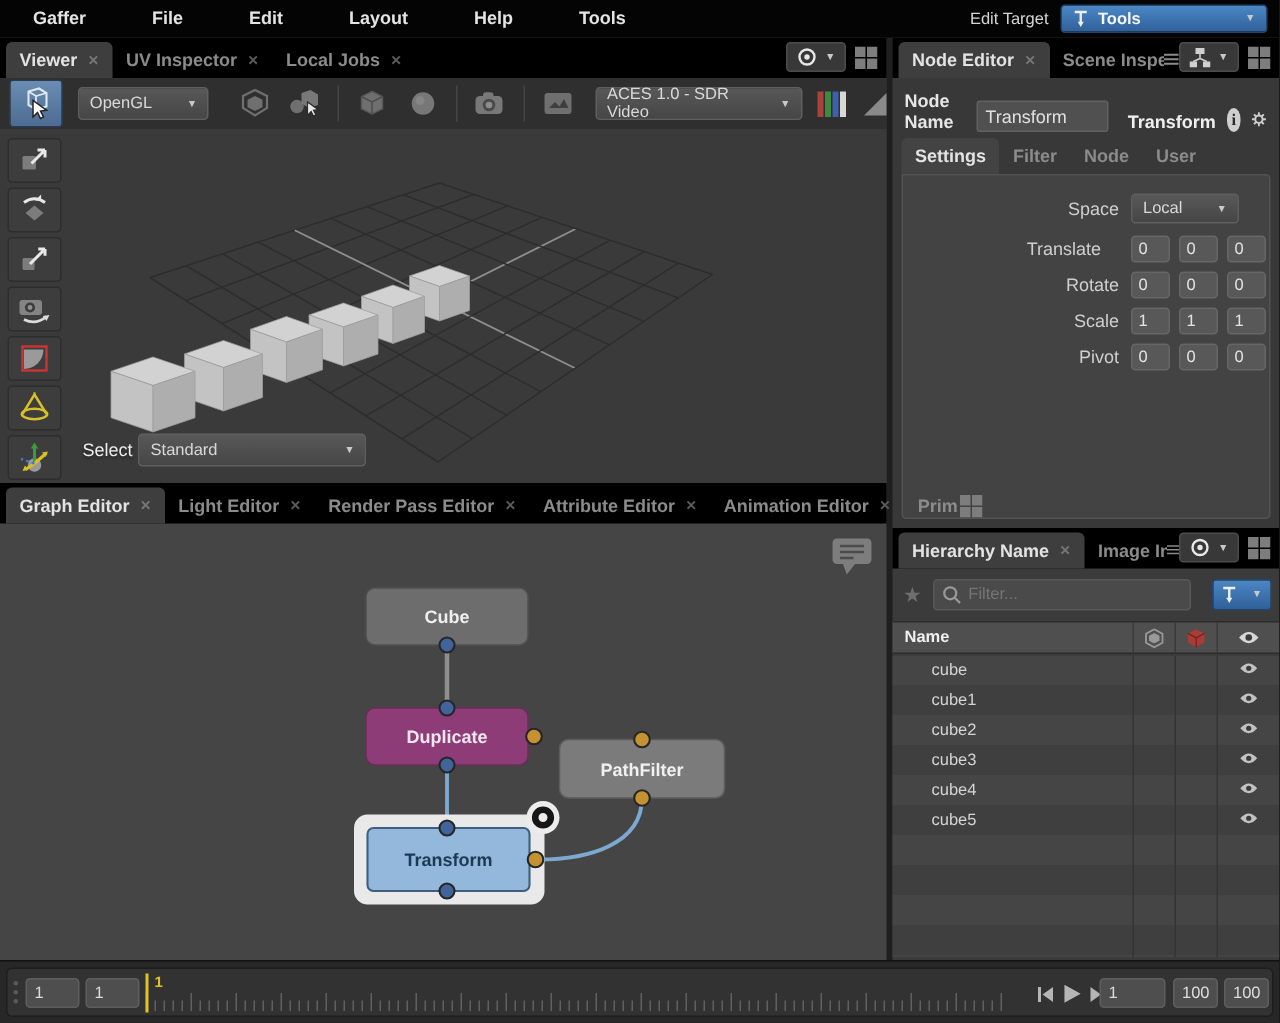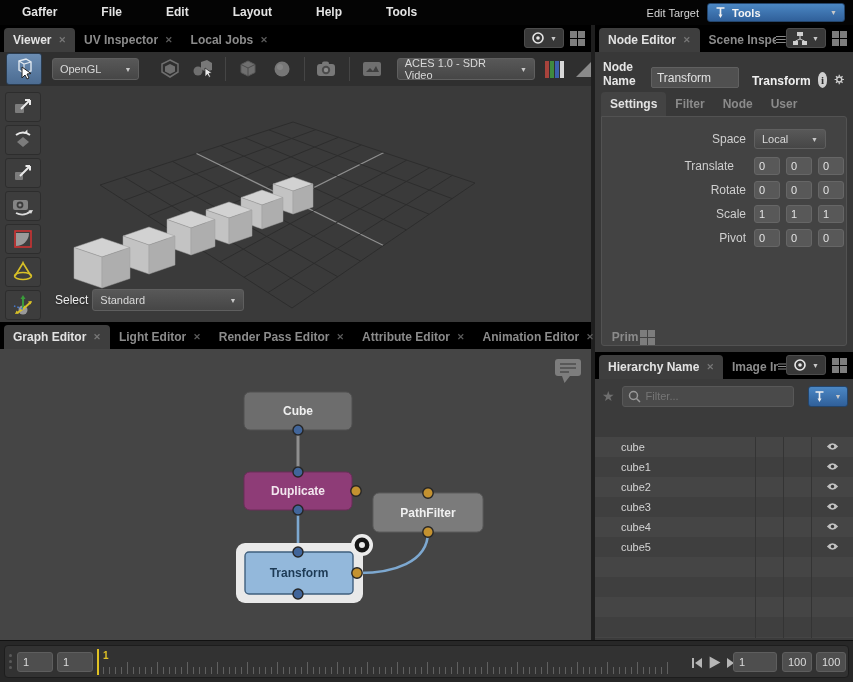--- a/index.html
+++ b/index.html
@@ -488,20 +488,41 @@
         </svg>
       <div class="dd blue" style="width:48px;height:21px;padding:0 5px">
         <svg width="11" height="13" viewBox="0 0 11 13">
             <path d="M1.5 2 h8 M5.5 2 v7" stroke="#f0f0f0" stroke-width="1.6" fill="none"></path>
             <path d="M3.5 8.5 h4 l-2 3.5 z" fill="#f0f0f0"></path>
           </svg>
         <span class="arr">▼</span>
       </div>
     </div>
 
+    <div style="position:absolute;top:62px;left:0;right:0;height:22px;background:#4f4f4f;border-top:1px solid #2c2c2c;border-bottom:1px solid #2c2c2c;display:flex;align-items:center;padding-left:8px;font-size:11px;font-weight:bold;color:#f0f0f0">
+      <span>Name</span>
+      <div style="position:absolute;left:160px;top:0;bottom:0;width:28px;border-left:1px solid #3a3a3a;display:flex;align-items:center;justify-content:center">
+          <svg width="13" height="13" viewBox="0 0 13 13">
+            <path d="M6.5 0.5 l5.5 3 v6 l-5.5 3 l-5.5 -3 v-6 z" fill="none" stroke="#999" stroke-width="1.2"></path>
+            <path d="M6.5 3 l3.5 1.8 v3.4 L6.5 10 L3 8.2 V4.8 z" fill="#999"></path>
+          </svg>
+        </div>
+      <div style="position:absolute;left:188px;top:0;bottom:0;width:28px;border-left:1px solid #3a3a3a;display:flex;align-items:center;justify-content:center">
+          <svg width="13" height="13" viewBox="0 0 13 13">
+            <path d="M6.5 0.5 l5.5 2.8 v6 l-5.5 3.2 l-5.5 -3.2 v-6 z" fill="#a83c36"></path>
+            <path d="M1 3.3 l5.5 2.9 l5.5 -2.9 M6.5 6.2 v6.3" fill="none" stroke="#7c2420" stroke-width="1"></path>
+          </svg>
+        </div>
+      <div style="position:absolute;left:216px;top:0;bottom:0;right:0;border-left:1px solid #3a3a3a;display:flex;align-items:center;justify-content:center">
+          <svg width="15" height="10" viewBox="0 0 15 10">
+            <path d="M1 5 Q7.5 -2.5 14 5 Q7.5 12.5 1 5 z" fill="#d6d6d6"></path>
+            <circle cx="7.5" cy="5" r="2.2" fill="#3a3a3a"></circle>
+          </svg>
+        </div>
+    </div>
 
     <div style="position:absolute;top:85px;left:0;right:0;bottom:2px;background:repeating-linear-gradient(180deg,#454545 0 20px,#3f3f3f 20px 40px);overflow:hidden">
       <div class="vline" style="left:160px"></div>
       <div class="vline" style="left:188px"></div>
       <div class="vline" style="left:216px"></div>
       <div class="hrow">
           <span>cube</span>
           <span style="position:absolute;left:216px;right:0;text-align:center"><svg width="13" height="9" viewBox="0 0 15 10" style="display:inline">
               <path d="M1 5 Q7.5 -2.5 14 5 Q7.5 12.5 1 5 z" fill="#c2c2c2"></path>
               <circle cx="7.5" cy="5" r="2" fill="#3a3a3a"></circle>

